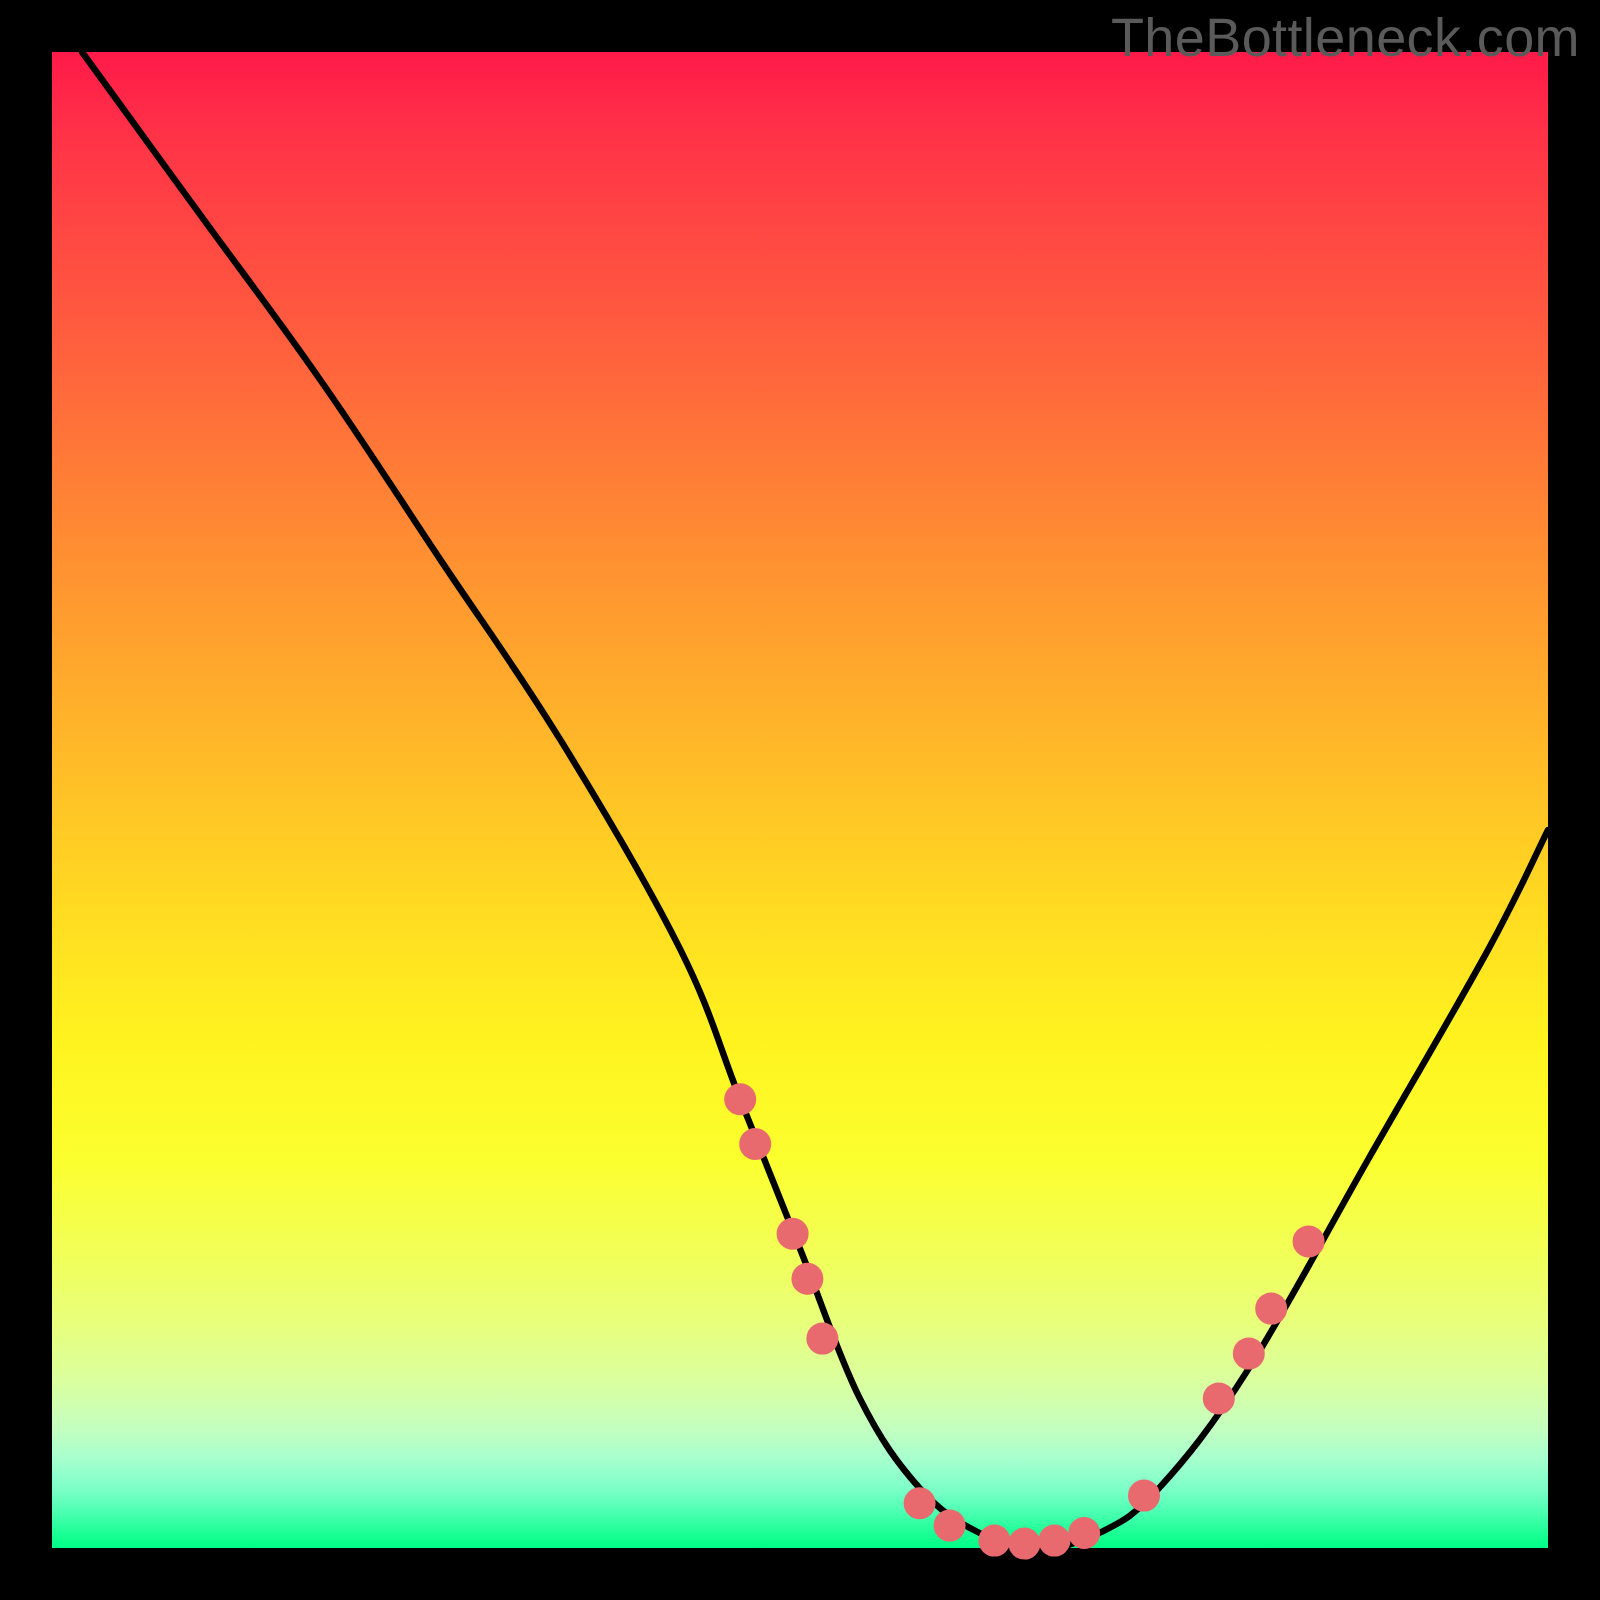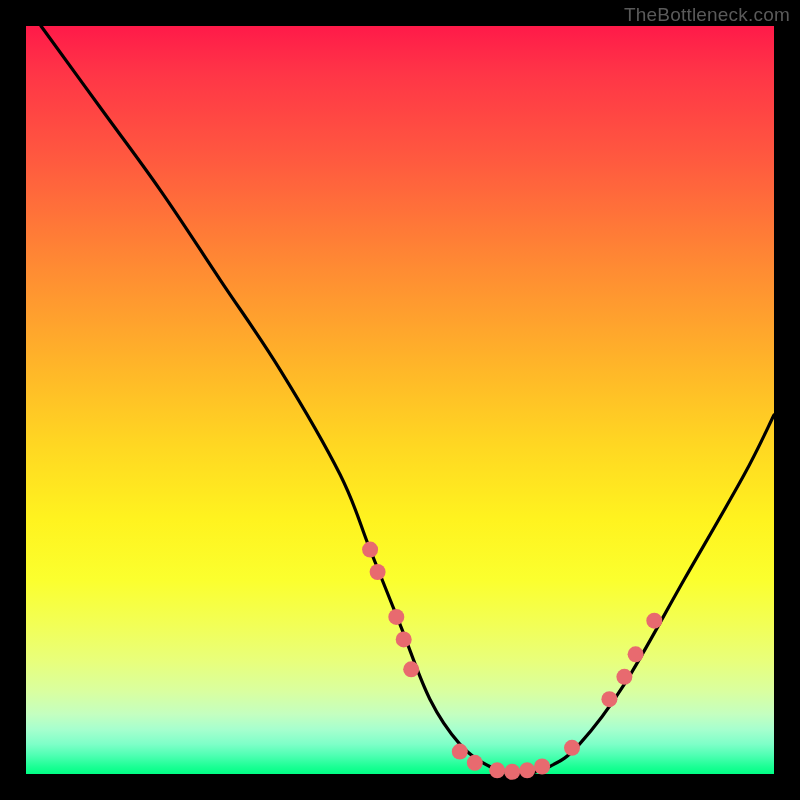--- a/index.html
+++ b/index.html
@@ -45,21 +45,21 @@
       #4fffb3 97.5%,
       #1cff95 99%,
       #00ff85 100%
     );
   }
   .watermark {
     position: absolute;
     top: 4px;
     right: 10px;
     color: #5a5a5a;
-    font-size: 19px;
+    font-size: 27px;
     font-weight: 500;
     letter-spacing: 0.2px;
   }
   svg.curve {
     position: absolute;
     left: 0;
     top: 0;
     width: 748px;
     height: 748px;
     overflow: visible;

